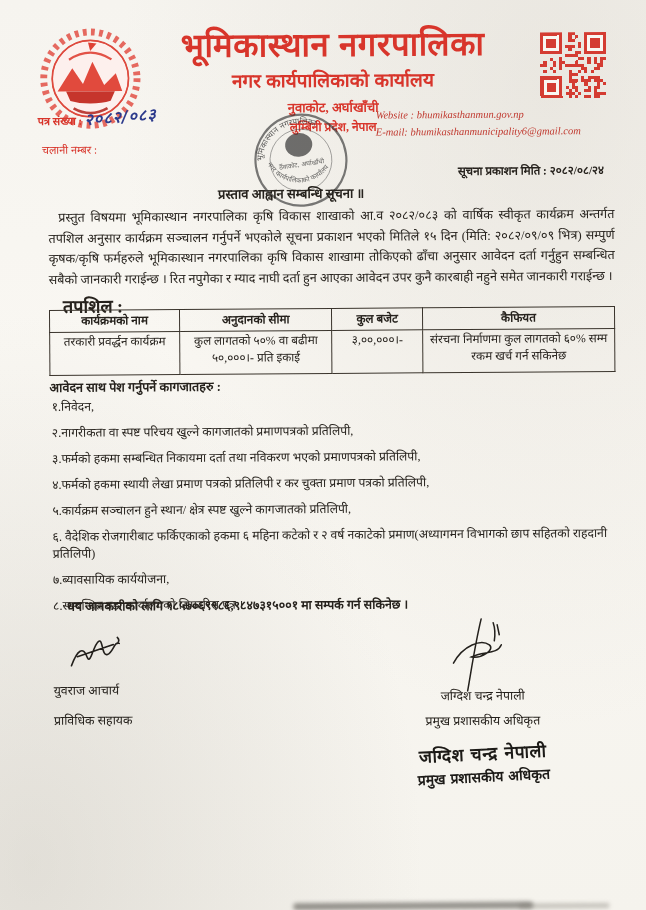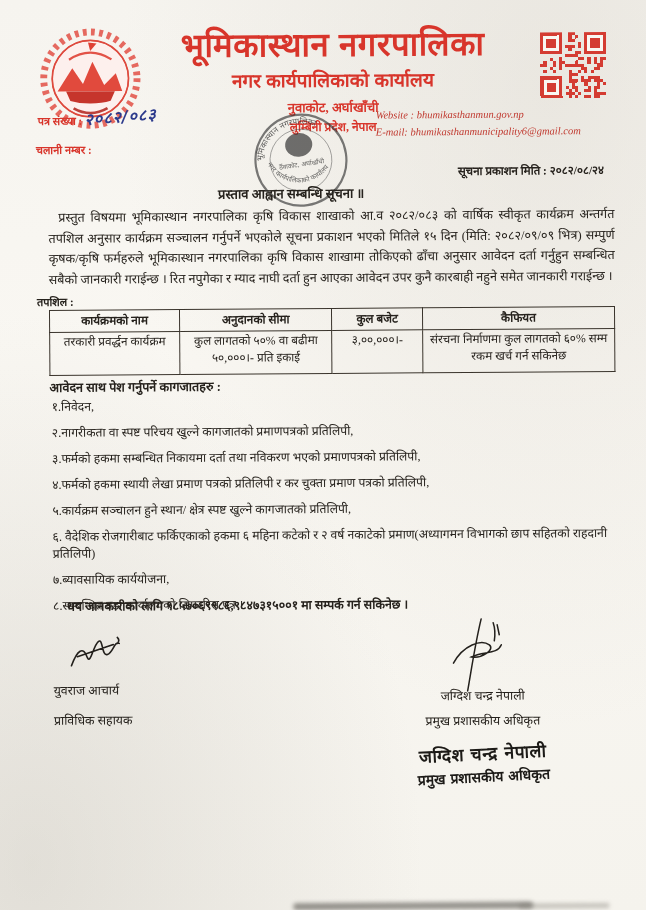--- a/index.html
+++ b/index.html
@@ -23,30 +23,30 @@
   .head-center{position:absolute;left:110px;right:85px;top:28px;text-align:center;}
   .muni-name{font-size:33px;line-height:1.05;font-weight:bold;color:#d8352b;
     font-family:"Liberation Sans","DejaVu Sans",sans-serif;letter-spacing:.5px;}
   .office-name{font-size:19px;font-weight:bold;color:#d8352b;margin-top:4px;
     font-family:"Liberation Sans","DejaVu Sans",sans-serif;}
   .addr1{font-size:13px;font-weight:bold;color:#d8352b;margin-top:5px;}
   .addr2{font-size:12px;font-weight:bold;color:#d8352b;margin-top:2px;}
   .letterno{position:absolute;left:40px;top:106px;font-size:11px;font-weight:bold;color:#d8352b;}
   .letterno .hand{display:inline-block;color:#2c3a8c;font-size:16px;font-weight:bold;
     font-family:"DejaVu Sans",sans-serif;font-style:italic;transform:rotate(-4deg) translateY(-2px);letter-spacing:1px;}
-  .chalani{position:absolute;left:38px;top:140px;font-size:11px;font-weight:bold;color:#d8352b;}
+  .chalani{position:absolute;left:44px;top:140px;font-size:11px;font-weight:normal;color:#d8352b;}
   .webmail{position:absolute;left:378px;top:108px;font-size:10.5px;color:#c0392f;
     font-style:italic;line-height:1.6;}
   .seal{position:absolute;left:252px;top:110px;width:102px;height:100px;opacity:.85;transform:rotate(-8deg);}
   .pubdate{position:absolute;right:40px;top:164px;font-size:11.5px;font-weight:bold;}
   .subject{position:absolute;left:0;right:60px;top:184px;text-align:center;font-size:13px;font-weight:bold;}
   
   .para{position:absolute;left:50px;right:30px;top:206px;font-size:12.6px;line-height:20.5px;
     text-align:justify;text-indent:10px;}
-  .tapasil{position:absolute;left:38px;top:292px;font-size:11px;font-weight:bold;}
+  .tapasil{position:absolute;left:64px;top:292px;font-size:18px;font-weight:bold;}
   table.notice{position:absolute;left:50px;top:308px;width:566px;border-collapse:collapse;
     font-size:11.8px;table-layout:fixed;}
   table.notice th,table.notice td{border:1.2px solid #3a342c;padding:1px 4px;text-align:center;vertical-align:top;}
   table.notice th{font-weight:bold;height:19px;}
   table.notice td{height:40px;line-height:1.45;}
   table.notice td:first-child{text-align:center;}
   .c1{width:23%;} .c2{width:27%;} .c3{width:16%;} .c4{width:34%;}
   .docs-head{position:absolute;left:50px;top:377px;font-size:12.6px;font-weight:bold;}
   .doc-items{position:absolute;left:52px;right:24px;top:397px;font-size:12.2px;}
   .doc-items .item{margin-bottom:9.5px;line-height:16.5px;}

